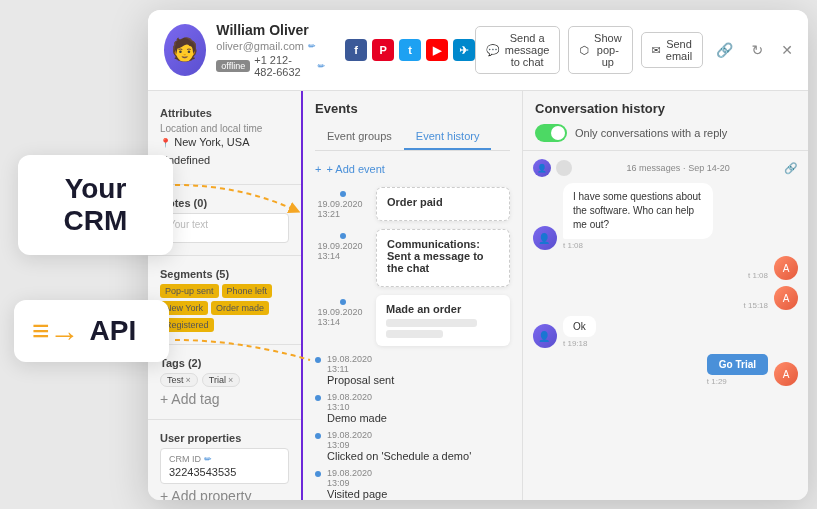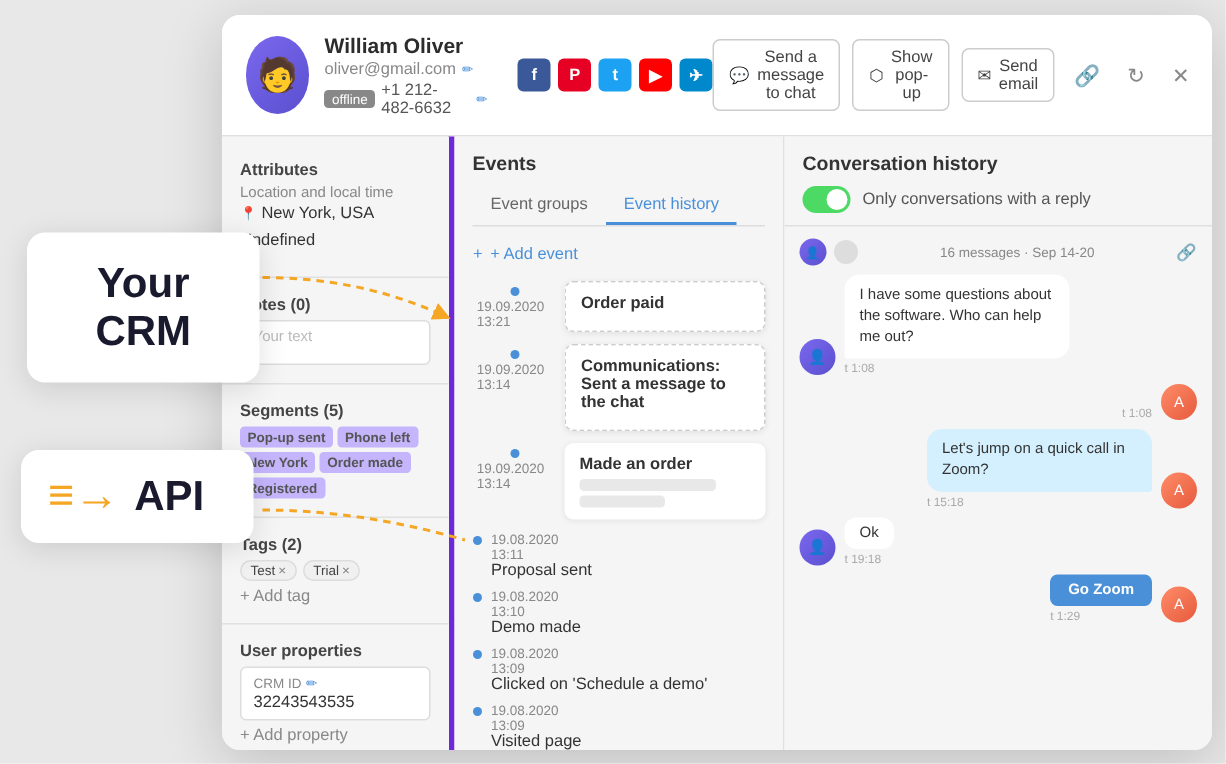--- a/index.html
+++ b/index.html
@@ -192,21 +192,21 @@
     
     .window-body {
       display: flex;
       height: calc(100% - 80px);
     }
 
     
     .sidebar {
       width: 155px;
       background: #f5f5f5;
-      border-right: 4px solid #6d28d9;
+      border-right: 2px solid #6d28d9;
       overflow-y: auto;
       padding: 10px 0;
     }
 
     .sidebar-section {
       padding: 6px 12px;
     }
 
     .sidebar-section-title {
       font-size: 11px;
@@ -244,47 +244,46 @@
     }
 
     .segment-tags {
       display: flex;
       flex-wrap: wrap;
       gap: 3px;
       margin-top: 3px;
     }
 
     .segment-tag {
-      background: #c4b5fd;
+      background: #eab308;
       border-radius: 3px;
       padding: 2px 5px;
       font-size: 9px;
       color: #555;
-      font-weight: bold;
     }
 
     .tag-item {
       display: inline-flex;
       align-items: center;
       gap: 2px;
       background: #f0f0f0;
       border: 1px solid #ddd;
       border-radius: 10px;
       padding: 1px 6px;
       font-size: 9px;
       color: #444;
     }
 
     .tag-close {
       color: #888;
       font-size: 9px;
     }
 
     .add-link {
-      font-size: 11px;
+      font-size: 14px;
       color: #888;
       margin-top: 4px;
       cursor: pointer;
     }
 
     .user-prop-box {
       background: white;
       border: 1px solid #ddd;
       border-radius: 4px;
       padding: 5px 8px;
@@ -822,39 +821,36 @@
 
             <div class="chat-bubble-row right">
               <div>
                 <div class="bubble-time">t 1:08</div>
               </div>
               <div class="chat-avatar chat-avatar-agent">A</div>
             </div>
 
             <div class="chat-bubble-row right">
               <div>
-                <div class="bubble bubble-right">
-                  Let's jump on a quick call in Zoom?
-                </div>
                 <div class="bubble-time">t 15:18</div>
               </div>
               <div class="chat-avatar chat-avatar-agent">A</div>
             </div>
 
             <div class="chat-bubble-row left">
               <div class="chat-avatar">👤</div>
               <div>
                 <div class="ok-bubble">Ok</div>
                 <div class="bubble-time">t 19:18</div>
               </div>
             </div>
 
             <div class="chat-bubble-row right">
               <div>
-                <button class="go-zoom-btn">Go Zoom</button>
+                <button class="go-zoom-btn">Go Trial</button>
                 <div class="bubble-time">t 1:29</div>
               </div>
               <div class="chat-avatar chat-avatar-agent">A</div>
             </div>
 
           </div>
         </div>
       </div>
 
     </div>

